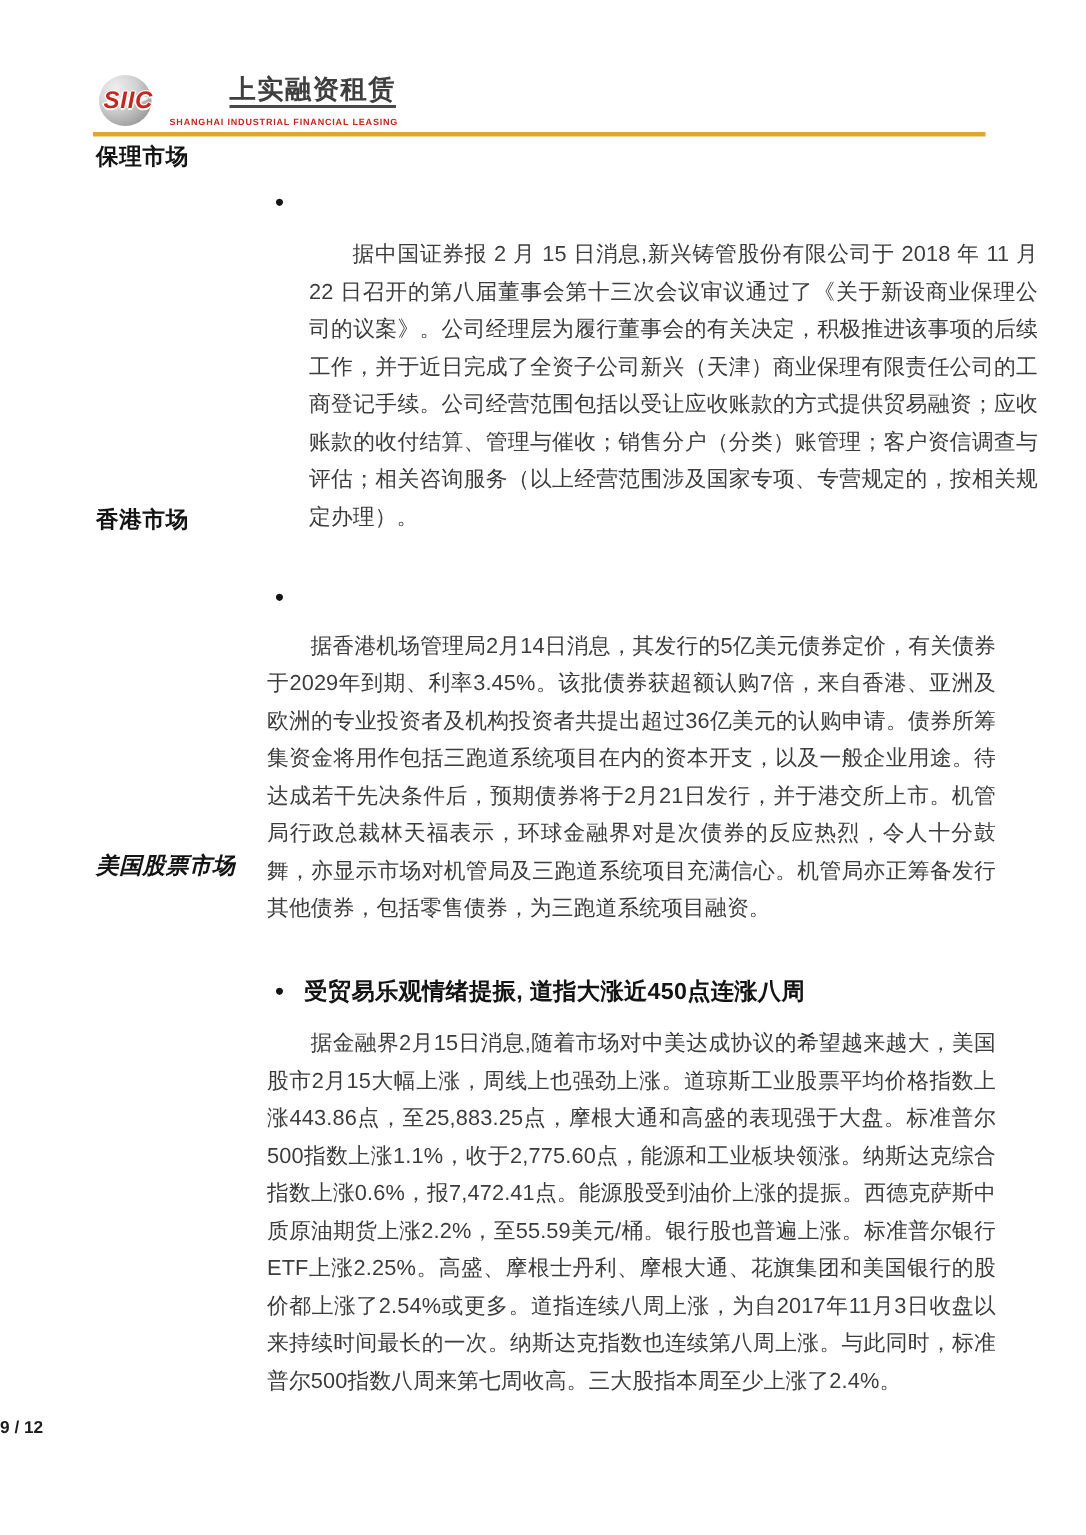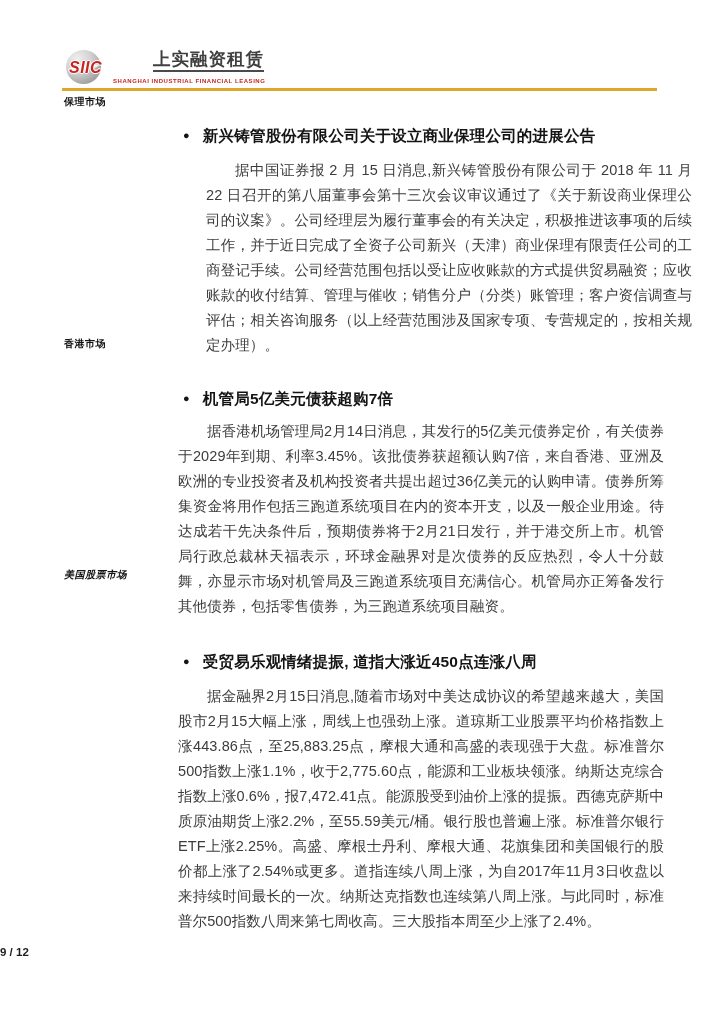--- a/index.html
+++ b/index.html
@@ -36,21 +36,21 @@
     margin-top:2px; font-size:6px; color:#c5261f; letter-spacing:.55px;
     white-space:nowrap; font-weight:bold;
   }
 
   
   .gold-rule { position:absolute; left:62px; top:88px; width:595px; height:2.5px; background:#dfa62d; }
 
   
   .section-title {
     position:absolute; left:64px;
-    font-size:10px; font-weight:bold; color:#141414; letter-spacing:.5px;
+    font-size:15px; font-weight:bold; color:#141414; letter-spacing:.5px;
   }
   .headline {
     position:absolute; left:183px; width:481px;
     display:flex; align-items:flex-start; gap:13px;
     font-size:15.5px; font-weight:bold; color:#141414;
     line-height:19px; letter-spacing:.2px;
   }
   .bullet { font-size:11px; line-height:19px; color:#141414; flex:0 0 auto; }
   .body-text {
     position:absolute; left:178px; width:486px;
@@ -79,28 +79,26 @@
     <span class="logo-text">
       <span class="logo-cn">上实融资租赁</span>
       <span class="logo-en">SHANGHAI INDUSTRIAL FINANCIAL LEASING</span>
     </span>
   </div>
   <div class="gold-rule"></div>
 
   <div class="section-title t-s1">保理市场</div>
   <div class="headline h-s1">
     <span class="bullet">●</span>
-    <span>新兴铸管股份有限公司关于设立商业保理公司的进展公告</span>
   </div>
   <div class="body-text b-s1">据中国证券报 2 月 15 日消息,新兴铸管股份有限公司于 2018 年 11 月 22 日召开的第八届董事会第十三次会议审议通过了《关于新设商业保理公司的议案》。公司经理层为履行董事会的有关决定，积极推进该事项的后续工作，并于近日完成了全资子公司新兴（天津）商业保理有限责任公司的工商登记手续。公司经营范围包括以受让应收账款的方式提供贸易融资；应收账款的收付结算、管理与催收；销售分户（分类）账管理；客户资信调查与评估；相关咨询服务（以上经营范围涉及国家专项、专营规定的，按相关规定办理）。</div>
 
   <div class="section-title t-s2">香港市场</div>
   <div class="headline h-s2">
     <span class="bullet">●</span>
-    <span>机管局5亿美元债获超购7倍</span>
   </div>
   <div class="body-text b-s2">据香港机场管理局2月14日消息，其发行的5亿美元债券定价，有关债券于2029年到期、利率3.45%。该批债券获超额认购7倍，来自香港、亚洲及欧洲的专业投资者及机构投资者共提出超过36亿美元的认购申请。债券所筹集资金将用作包括三跑道系统项目在内的资本开支，以及一般企业用途。待达成若干先决条件后，预期债券将于2月21日发行，并于港交所上市。机管局行政总裁林天福表示，环球金融界对是次债券的反应热烈，令人十分鼓舞，亦显示市场对机管局及三跑道系统项目充满信心。机管局亦正筹备发行其他债券，包括零售债券，为三跑道系统项目融资。</div>
 
   <div class="section-title t-s3">美国股票市场</div>
   <div class="headline h-s3">
     <span class="bullet">●</span>
     <span>受贸易乐观情绪提振, 道指大涨近450点连涨八周</span>
   </div>
   <div class="body-text b-s3">据金融界2月15日消息,随着市场对中美达成协议的希望越来越大，美国股市2月15大幅上涨，周线上也强劲上涨。道琼斯工业股票平均价格指数上涨443.86点，至25,883.25点，摩根大通和高盛的表现强于大盘。标准普尔500指数上涨1.1%，收于2,775.60点，能源和工业板块领涨。纳斯达克综合指数上涨0.6%，报7,472.41点。能源股受到油价上涨的提振。西德克萨斯中质原油期货上涨2.2%，至55.59美元/桶。银行股也普遍上涨。标准普尔银行ETF上涨2.25%。高盛、摩根士丹利、摩根大通、花旗集团和美国银行的股价都上涨了2.54%或更多。道指连续八周上涨，为自2017年11月3日收盘以来持续时间最长的一次。纳斯达克指数也连续第八周上涨。与此同时，标准普尔500指数八周来第七周收高。三大股指本周至少上涨了2.4%。</div>
 

